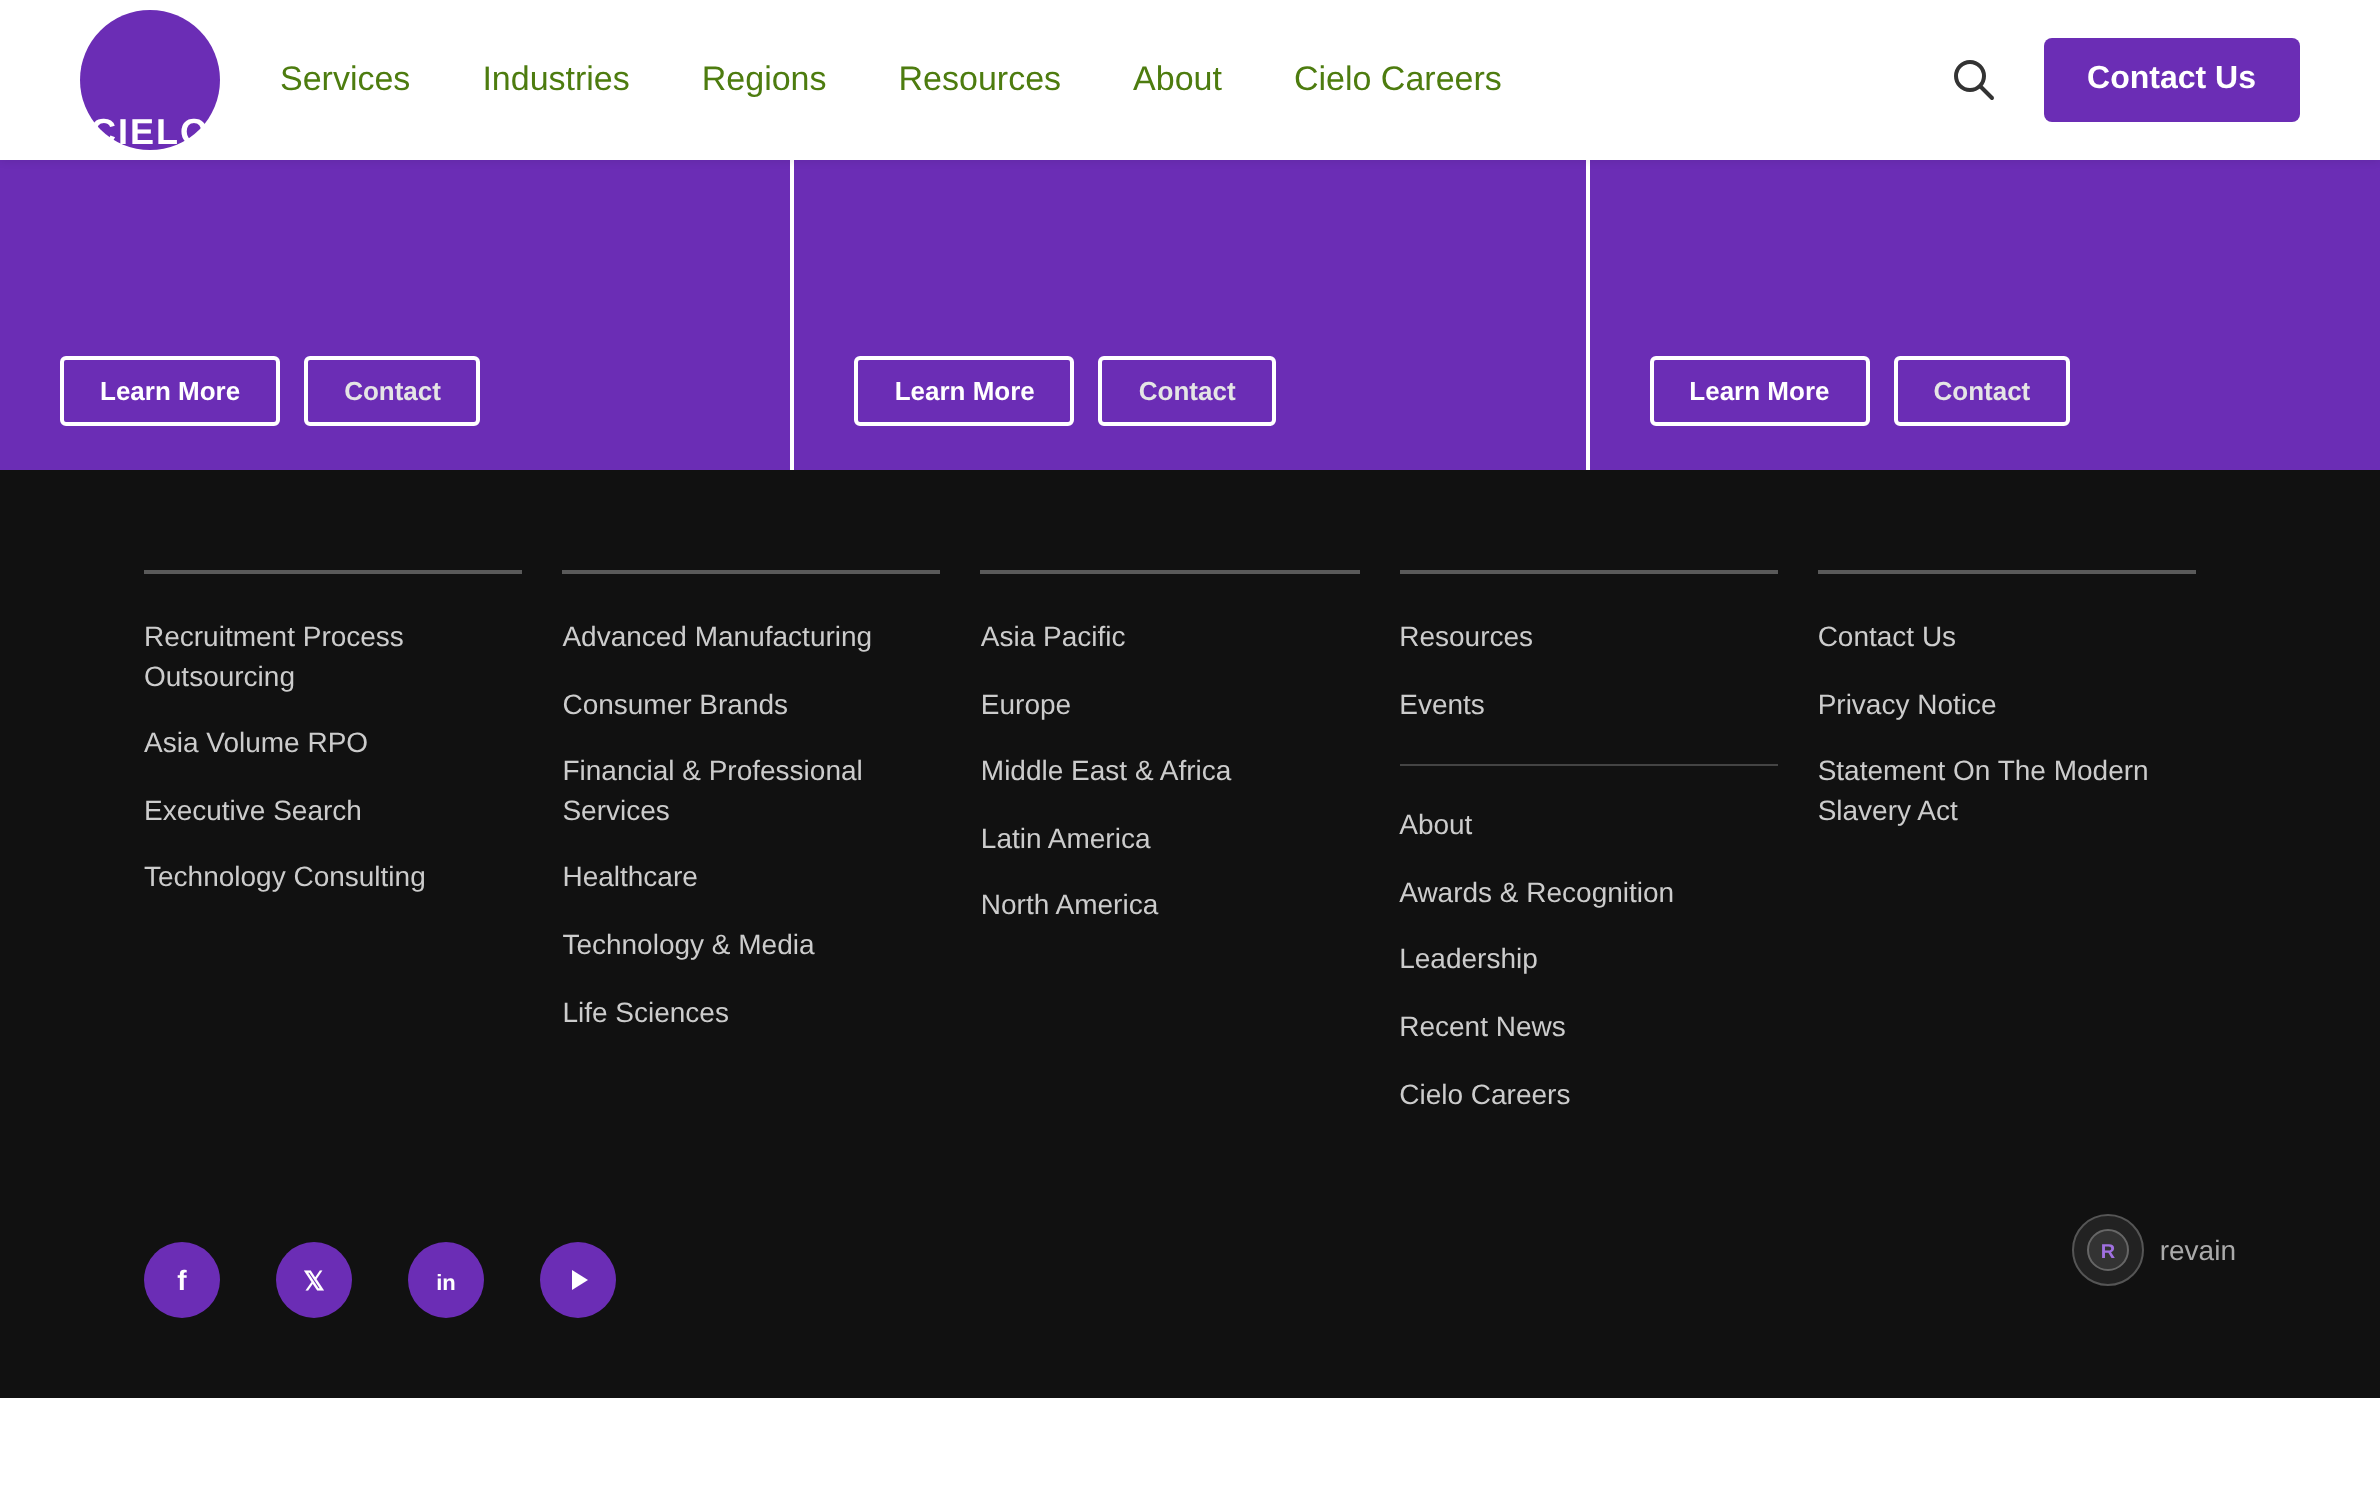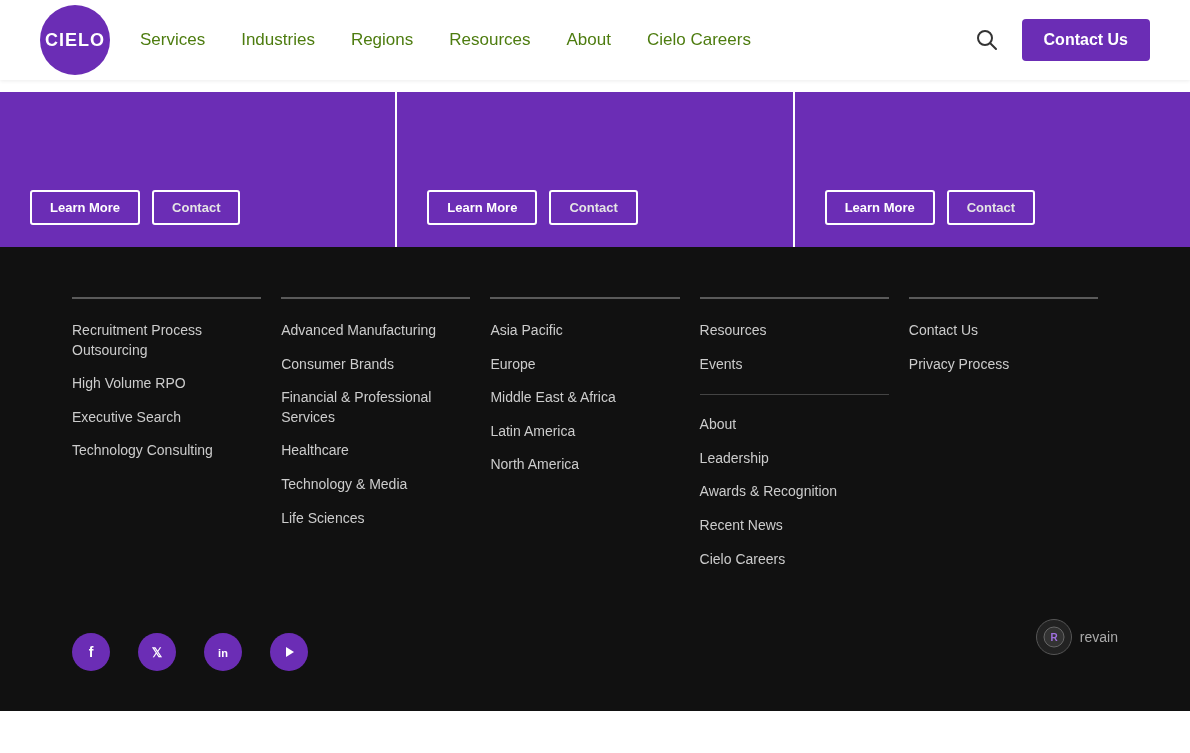--- a/index.html
+++ b/index.html
@@ -14,21 +14,21 @@
       display: flex;
       align-items: center;
       padding: 0 40px;
       z-index: 100;
       box-shadow: 0 1px 4px rgba(0,0,0,0.08);
     }
     .logo-circle {
       width: 70px; height: 70px;
       border-radius: 50%;
       background: #6b2db5;
-      display: flex; align-items: center; justify-content: center;
+      display: flex; align-items: flex-end; justify-content: center;
       margin-right: 30px;
       flex-shrink: 0;
     }
     .logo-text {
       color: #fff;
       font-size: 22px;
       font-weight: bold;
       letter-spacing: 1px;
       line-height: 1;
       text-align: center;
@@ -71,21 +71,20 @@
     .hero-card {
       flex: 1;
       background: #6b2db5;
       padding: 44px 30px 22px 30px;
       position: relative;
       display: flex;
       flex-direction: column;
       justify-content: flex-end;
       gap: 0;
       min-height: 155px;
-      margin-top: 12px;
     }
     .hero-card:not(:last-child) { margin-right: 2px; }
     .hero-card-buttons {
       display: flex;
       gap: 12px;
       margin-top: 14px;
     }
     .hero-btn-learn {
       background: transparent;
       border: 2px solid #fff;
@@ -227,21 +226,21 @@
       <button class="hero-btn-contact">Contact</button>
     </div>
   </div>
   </section>
 
 <footer class="footer">
   <div class="footer-columns">
   <div class="footer-col">
         <div class="footer-col-divider"></div>
         <a class="footer-link">Recruitment Process Outsourcing</a>
-        <a class="footer-link">High Volume RPO</a>
+        <a class="footer-link">Asia Volume RPO</a>
         <a class="footer-link">Executive Search</a>
         <a class="footer-link">Technology Consulting</a>
       </div>
       <div class="footer-col">
         <div class="footer-col-divider"></div>
         <a class="footer-link">Advanced Manufacturing</a>
         <a class="footer-link">Consumer Brands</a>
         <a class="footer-link">Financial &amp; Professional Services</a>
         <a class="footer-link">Healthcare</a>
         <a class="footer-link">Technology &amp; Media</a>
@@ -254,29 +253,30 @@
         <a class="footer-link">Middle East &amp; Africa</a>
         <a class="footer-link">Latin America</a>
         <a class="footer-link">North America</a>
       </div>
       <div class="footer-col">
         <div class="footer-col-divider"></div>
         <a class="footer-link">Resources</a>
         <a class="footer-link">Events</a>
         <hr class="footer-divider-line">
         <a class="footer-link">About</a>
+        <a class="footer-link">Awards &amp; Recognition</a>
         <a class="footer-link">Leadership</a>
-        <a class="footer-link">Awards &amp; Recognition</a>
         <a class="footer-link">Recent News</a>
         <a class="footer-link">Cielo Careers</a>
       </div>
       <div class="footer-col">
         <div class="footer-col-divider"></div>
         <a class="footer-link">Contact Us</a>
-        <a class="footer-link">Privacy Process</a>
+        <a class="footer-link">Privacy Notice</a>
+        <a class="footer-link">Statement On The Modern Slavery Act</a>
       </div>
     </div>
   <div class="footer-bottom-row">
     <div class="social-row">
     <div class="social-icon">
           <svg width="18" height="18" viewBox="0 0 18 18">
             <text x="9" y="14" text-anchor="middle" fill="white" font-size="14" font-weight="bold" font-family="Arial">f</text>
           </svg>
         </div>
         <div class="social-icon">

